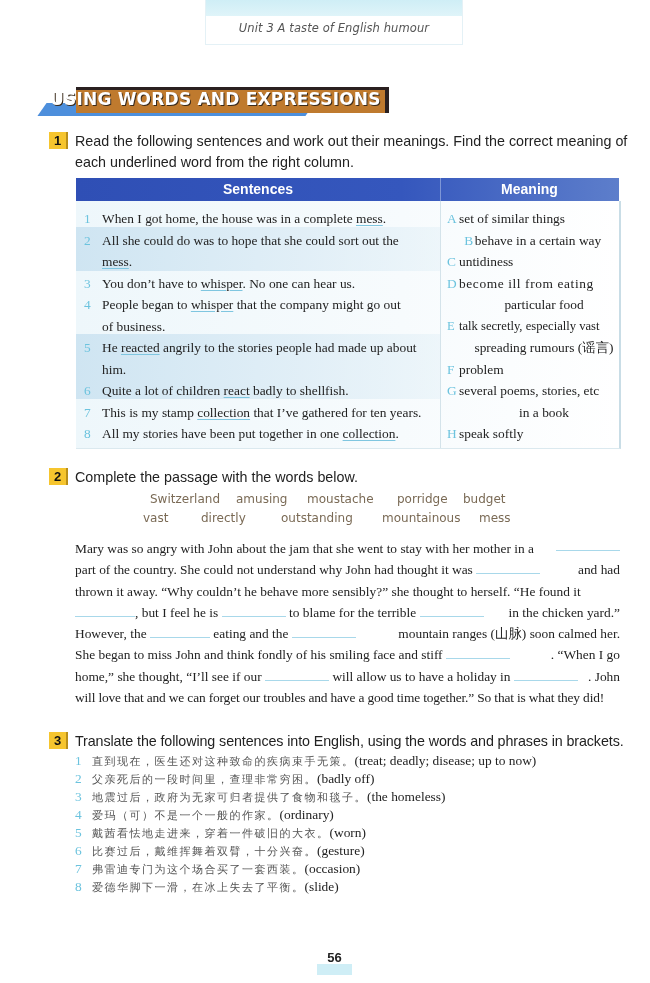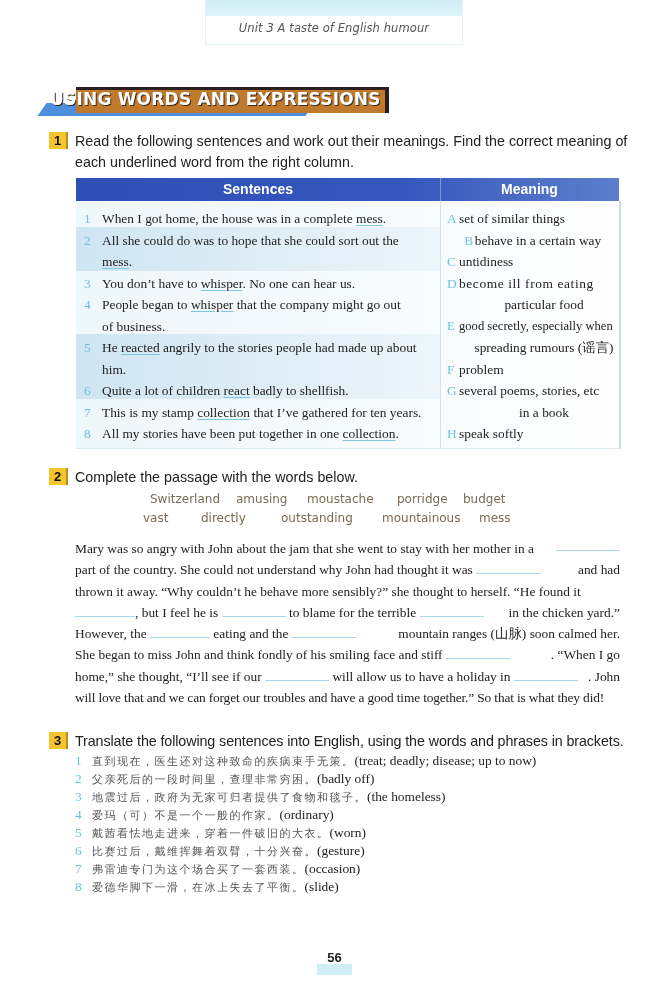--- a/index.html
+++ b/index.html
@@ -147,21 +147,21 @@
     </div>
     <div class="row sent" style="top:222px;">
       <span class="num">8</span><span>All my stories have been put together in one </span><span class="u">collection</span><span>.</span>
     </div>
 
     <div class="row mean" style="top:7px;"><span class="letter">A</span><span>set of similar things</span></div>
     <div class="row mean" style="top:28.5px;text-align:center;"><span class="letter">B</span><span>behave in a certain way</span></div>
     <div class="row mean" style="top:50px;"><span class="letter">C</span><span>untidiness</span></div>
     <div class="row mean" style="top:71.5px; letter-spacing:0.6px;"><span class="letter">D</span><span>become ill from eating</span></div>
     <div class="row mean indent" style="top:93px;">particular food</div>
-    <div class="row mean" style="top:114.5px; font-size:12.6px;"><span class="letter">E</span><span>good secretly, especially when</span></div>
+    <div class="row mean" style="top:114.5px; font-size:12.6px;"><span class="letter">E</span><span>talk secretly, especially vast</span></div>
     <div class="row mean indent" style="top:136px;font-family:Liberation Serif, serif;">spreading rumours (谣言)</div>
     <div class="row mean" style="top:157.5px;"><span class="letter">F</span><span>problem</span></div>
     <div class="row mean" style="top:179px;"><span class="letter">G</span><span>several poems, stories, etc</span></div>
     <div class="row mean indent" style="top:200.5px;">in a book</div>
     <div class="row mean" style="top:222px;"><span class="letter">H</span><span>speak softly</span></div>
   </div>
 </div>
 
 <div class="task" style="top:467px;">
   <div class="task-num">2</div>

